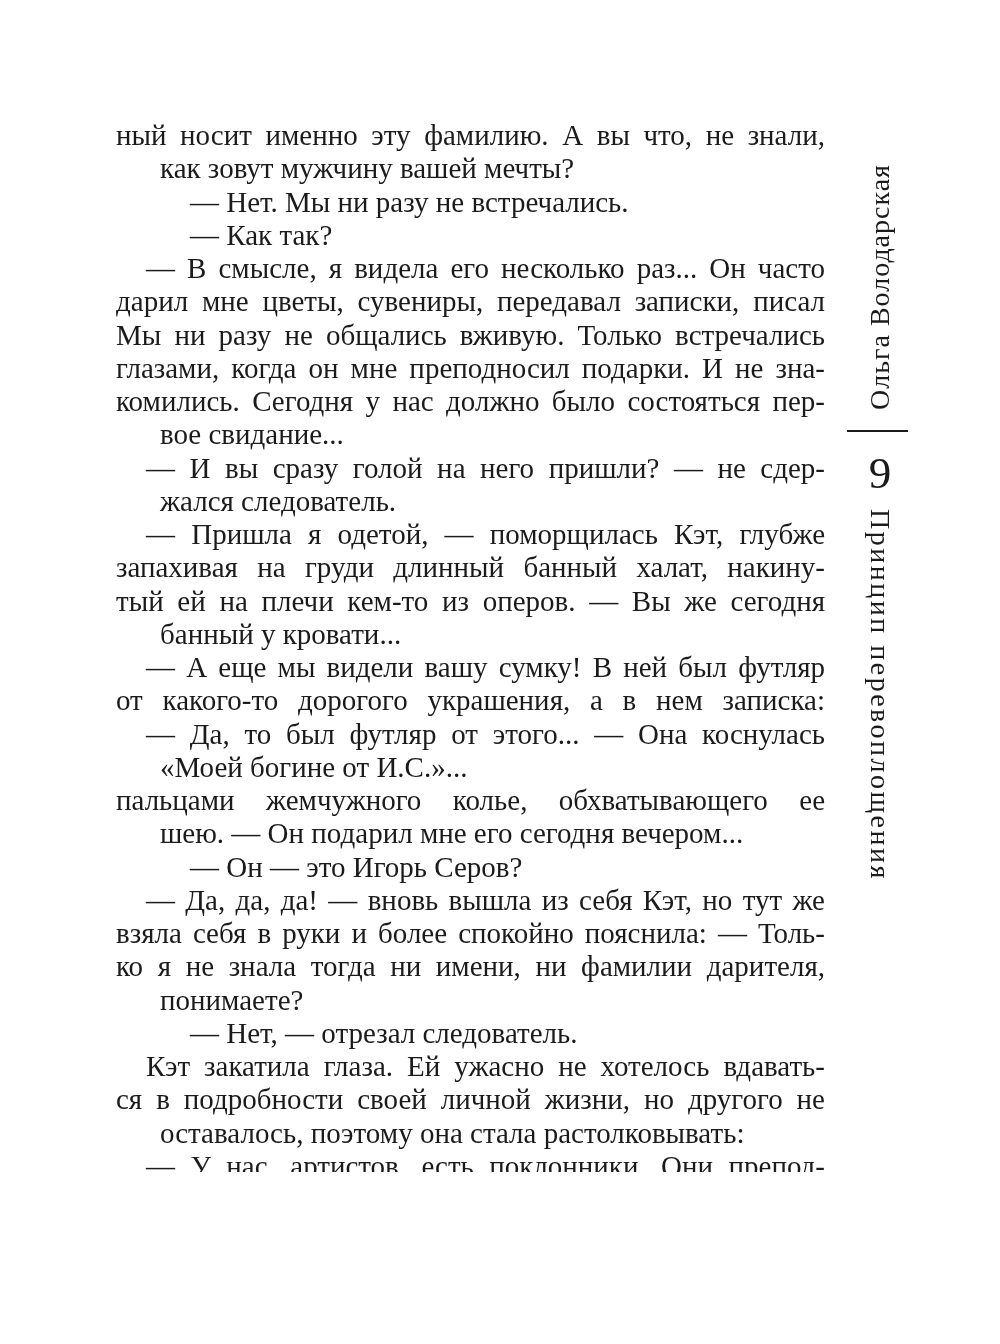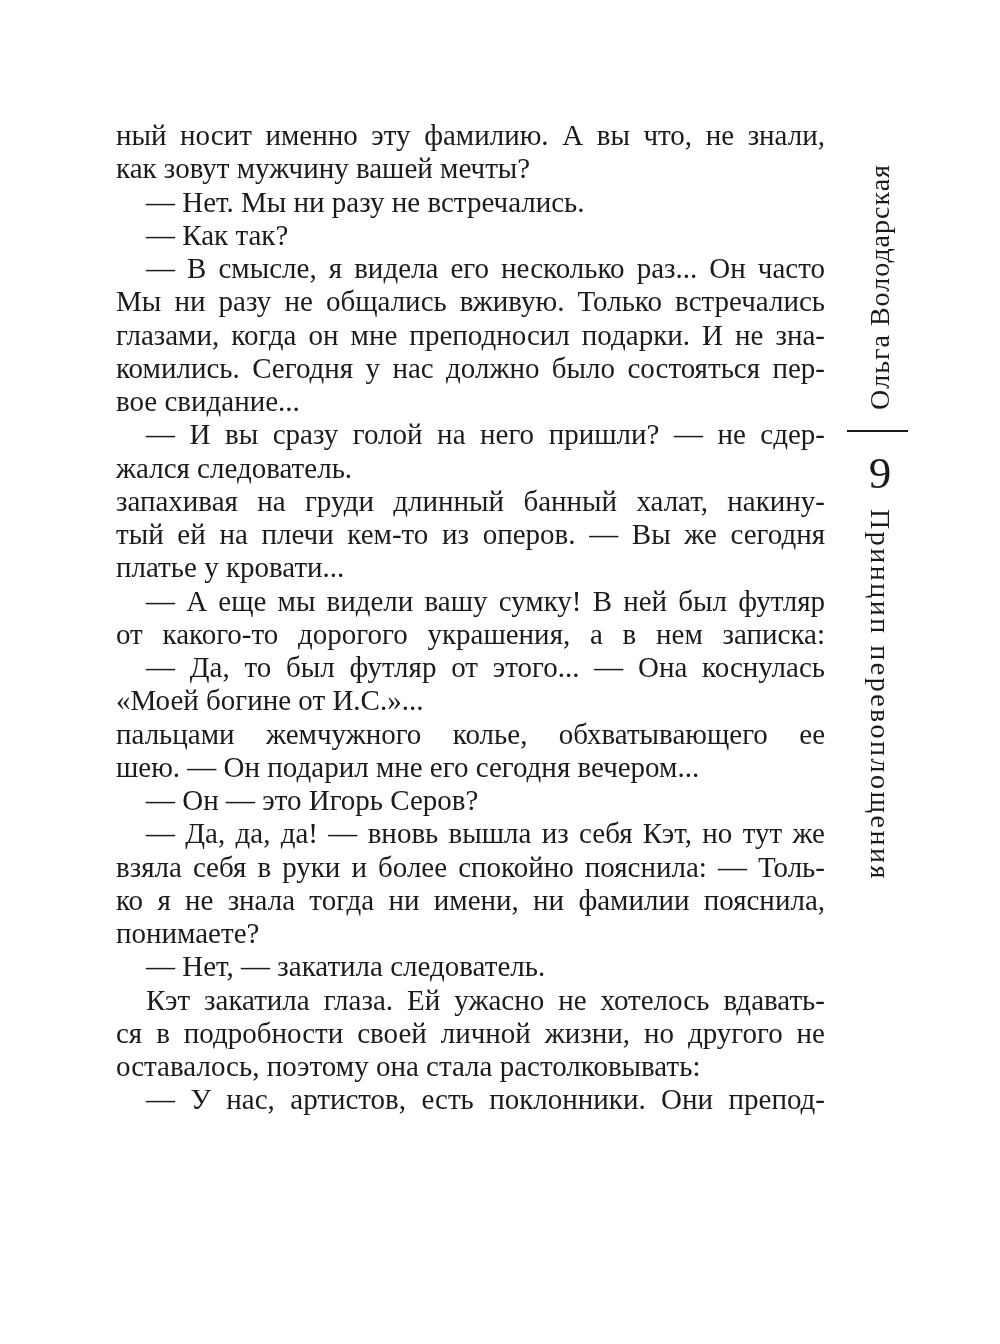--- a/index.html
+++ b/index.html
@@ -28,20 +28,21 @@
   }
   .line {
     text-align: justify;
     text-align-last: justify;
     white-space: normal;
     height: 33.25px;
     overflow: visible;
   }
   .line.end {
     text-align-last: left;
+    margin-left: 44px;
   }
   .line.indent {
     padding-left: 30px;
   }
   
   .v-author {
     position: absolute;
     left: 880px;
     top: 287px;
     transform: translate(-50%, -50%) rotate(-90deg);
@@ -80,41 +81,43 @@
 <body>
 
 <div class="page">
 
   <section class="body-text">
       <div class="line">ный носит именно эту фамилию. А вы что, не знали,</div>
       <div class="line end">как зовут мужчину вашей мечты?</div>
       <div class="line indent end">— Нет. Мы ни разу не встречались.</div>
       <div class="line indent end">— Как так?</div>
       <div class="line indent">— В смысле, я видела его несколько раз... Он часто</div>
+      <div class="line">дарил мне цветы, сувениры, передавал записки, писал</div>
       <div class="line">Мы ни разу не общались вживую. Только встречались</div>
       <div class="line">глазами, когда он мне преподносил подарки. И не зна-</div>
       <div class="line">комились. Сегодня у нас должно было состояться пер-</div>
       <div class="line end">вое свидание...</div>
       <div class="line indent">— И вы сразу голой на него пришли? — не сдер-</div>
       <div class="line end">жался следователь.</div>
+      <div class="line indent">— Пришла я одетой, — поморщилась Кэт, глубже</div>
       <div class="line">запахивая на груди длинный банный халат, накину-</div>
       <div class="line">тый ей на плечи кем-то из оперов. — Вы же сегодня</div>
-      <div class="line end">платье у кровати...</div>
+      <div class="line end">банный у кровати...</div>
       <div class="line indent">— А еще мы видели вашу сумку! В ней был футляр</div>
       <div class="line">от какого-то дорогого украшения, а в нем записка:</div>
       <div class="line indent">— Да, то был футляр от этого... — Она коснулась</div>
       <div class="line end">«Моей богине от И.С.»...</div>
       <div class="line">пальцами жемчужного колье, обхватывающего ее</div>
       <div class="line end">шею. — Он подарил мне его сегодня вечером...</div>
       <div class="line indent end">— Он — это Игорь Серов?</div>
       <div class="line indent">— Да, да, да! — вновь вышла из себя Кэт, но тут же</div>
       <div class="line">взяла себя в руки и более спокойно пояснила: — Толь-</div>
-      <div class="line">ко я не знала тогда ни имени, ни фамилии пояснила,</div>
+      <div class="line">ко я не знала тогда ни имени, ни фамилии дарителя,</div>
       <div class="line end">понимаете?</div>
-      <div class="line indent end">— Нет, — закатила следователь.</div>
+      <div class="line indent end">— Нет, — отрезал следователь.</div>
       <div class="line indent">Кэт закатила глаза. Ей ужасно не хотелось вдавать-</div>
       <div class="line">ся в подробности своей личной жизни, но другого не</div>
       <div class="line end">оставалось, поэтому она стала растолковывать:</div>
       <div class="line indent">— У нас, артистов, есть поклонники. Они препод-</div>
     </section>
 
   <div class="v-author">Ольга Володарская</div>
 
   <div class="side-divider"></div>
 

